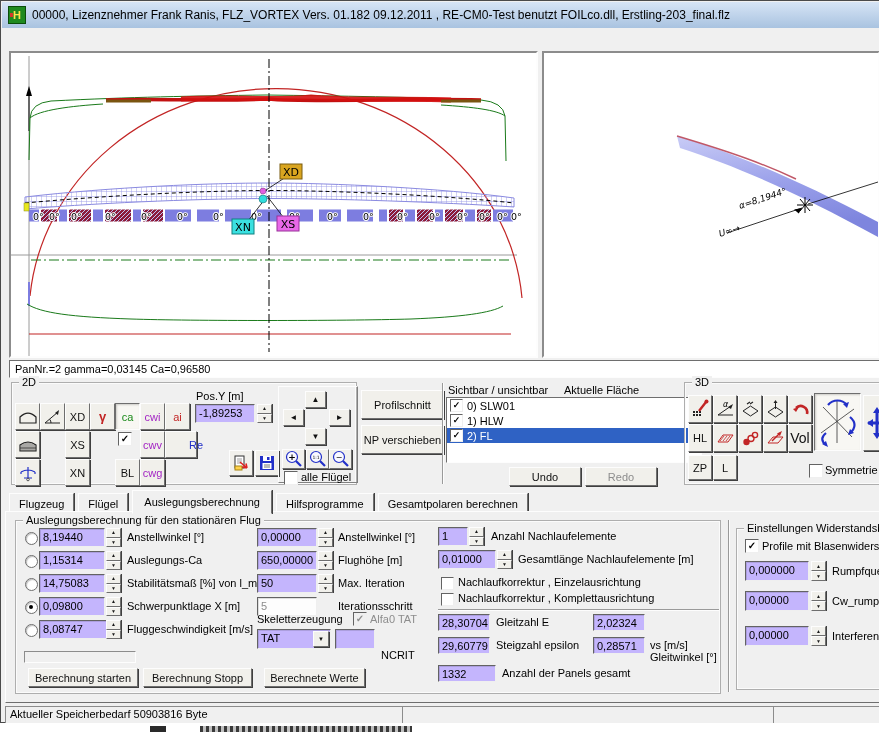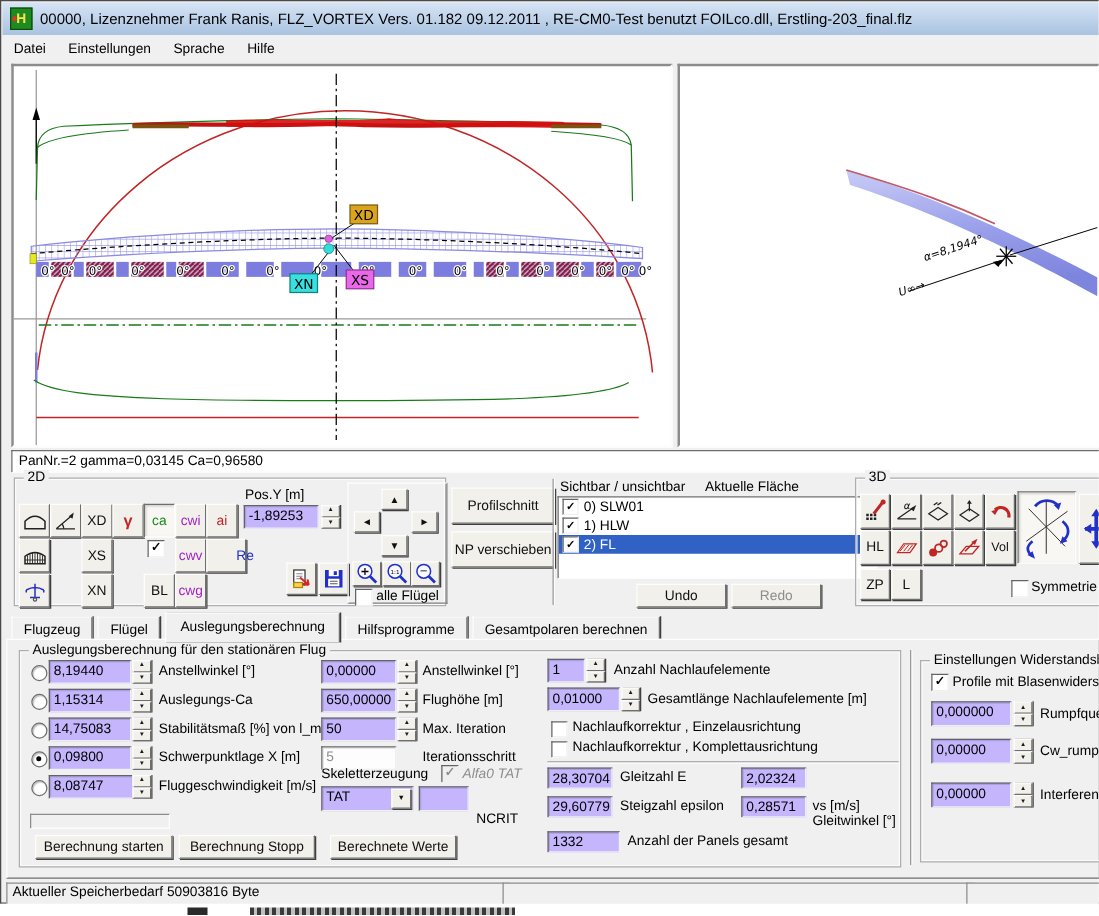--- a/index.html
+++ b/index.html
@@ -75,26 +75,20 @@
 
 <div class="abs app">
 
   <div class="abs titlebar">
     <span class="appicon">
         <span>H</span>
       </span>
     <span style="white-space:nowrap;overflow:hidden;">00000, Lizenznehmer Frank Ranis, FLZ_VORTEX  Vers. 01.182 09.12.2011 , RE-CM0-Test benutzt FOILco.dll, Erstling-203_final.flz</span>
   </div>
 
-  <div class="abs menubar">
-    <span class="menu-item">Datei</span>
-    <span class="menu-item">Einstellungen</span>
-    <span class="menu-item">Sprache</span>
-    <span class="menu-item">Hilfe</span>
-  </div>
 
   <div class="abs pane2d sunken2">
     <svg id="svg2d" width="525" height="300" viewBox="0 0 525 300" style="position:absolute;left:0;top:3px;">
       <defs>
         <pattern id="wingGrid" width="5" height="5" patternUnits="userSpaceOnUse">
           <path d="M0 0H5 M0 0V5" stroke="#9a9ae6" stroke-width="0.9" fill="none"></path>
         </pattern>
         <pattern id="maroonHatch" width="4" height="4" patternUnits="userSpaceOnUse">
           <rect width="4" height="4" fill="#8b1a3a"></rect>
           <path d="M0 4L4 0" stroke="#c0c0f0" stroke-width="1"></path>
@@ -462,21 +456,21 @@
       <circle cx="14" cy="7" r="2.6" fill="none" stroke="#c22525" stroke-width="1.4"></circle>
       </svg>
   </div>
   <div class="btn" style="left:762px;top:423px;width:24px;height:28px;">
     <svg width="19" height="21" viewBox="0 0 19 21">
       <path d="M2 15 L7 9 L17 9 L12 15 Z" fill="none" stroke="#c22525"></path>
       <path d="M6 13 L14 5" stroke="#c22525" stroke-width="1.4"></path>
       <path d="M16 3 L11 5.5 L14 8 Z" fill="#c22525"></path>
       </svg>
   </div>
-  <div class="btn" style="left:787px;top:423px;width:24px;height:28px;font-size:10px;">
+  <div class="btn" style="left:787px;top:423px;width:24px;height:28px;font-size:14px;">
       <span>Vol</span>
     </div>
   <div class="btn" style="left:687px;top:454px;width:24px;height:25px;">
       <span>ZP</span>
     </div>
   <div class="btn" style="left:712px;top:454px;width:24px;height:25px;">
       <span>L</span>
     </div>
   <div class="cb" style="left:808px;top:463px;"></div>
   <div class="lbl" style="left:824px;top:463px;width:55px;overflow:hidden;">Symmetrie Ein</div>
@@ -556,21 +550,21 @@
     </div>
   <div class="lbl" style="left:337px;top:576px;">Max. Iteration</div>
 
   <div class="field disabled" style="left:256px;top:596px;width:60px;height:19px;"><span>5</span></div>
   <div class="lbl" style="left:337px;top:599px;">Iterationsschritt</div>
 
   <div class="lbl" style="left:256px;top:612px;">Skeletterzeugung</div>
   <div class="cb dis" style="left:352px;top:611px;">
       <span>✓</span>
     </div>
-  <div class="lbl" style="left:369px;top:612px;color:#8d8d8d;font-style:italic;">Alfa0 TAT</div>
+  <div class="lbl" style="left:369px;top:612px;color:#8d8d8d;">Alfa0 TAT</div>
 
   <div class="field" style="left:256px;top:628px;width:74px;height:20px;">
     <span>TAT</span>
     <span class="btn" style="right:1px;top:1px;width:16px;height:16px;font-size:6px;left:auto;">
         <span>▼</span>
       </span>
   </div>
   <div class="field" style="left:334px;top:628px;width:40px;height:20px;"><span></span></div>
   <div class="lbl" style="left:380px;top:632px;margin-top:16px;">NCRIT</div>
 

